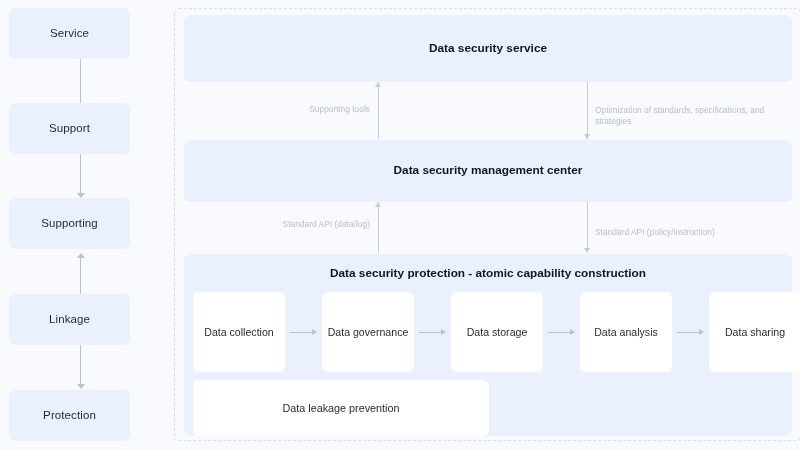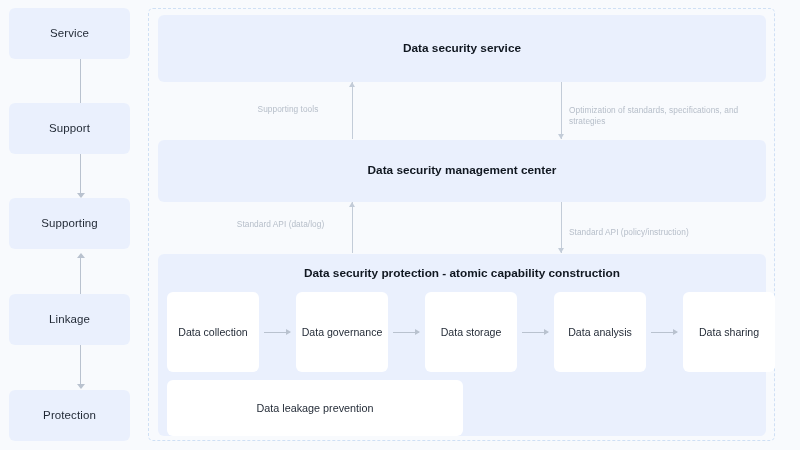--- a/index.html
+++ b/index.html
@@ -66,21 +66,21 @@
     height: 0;
     border-left: 4px solid transparent;
     border-right: 4px solid transparent;
   }
   .stage-arrowhead.down { border-top: 5px solid #b9c2cf; }
   .stage-arrowhead.up   { border-bottom: 5px solid #b9c2cf; }
 
   
   #main-panel {
     position: absolute;
-    left: 148px;
+    left: 174px;
     top: 8px;
     width: 627px;
     height: 433px;
     border: 1.4px dashed #cfe0f5;
     border-radius: 5px;
   }
 
   .band {
     position: absolute;
     left: 9px;
@@ -136,21 +136,21 @@
   .gap-head.down { border-top: 5px solid #c3ccd8; }
 
   .gap-label {
     position: absolute;
     font-size: 8.3px;
     color: #b6bec9;
     line-height: 1.38;
     letter-spacing: 0.05px;
   }
   .gap-label.right-of-line { text-align: left; margin-top: 8px; }
-  .gap-label.left-of-line  { text-align: center; }
+  .gap-label.left-of-line  { text-align: right; }
 
   
   #atomic-row {
     position: absolute;
     left: 9px;
     top: 38px;
     width: 608px;
     height: 80px;
   }
 

